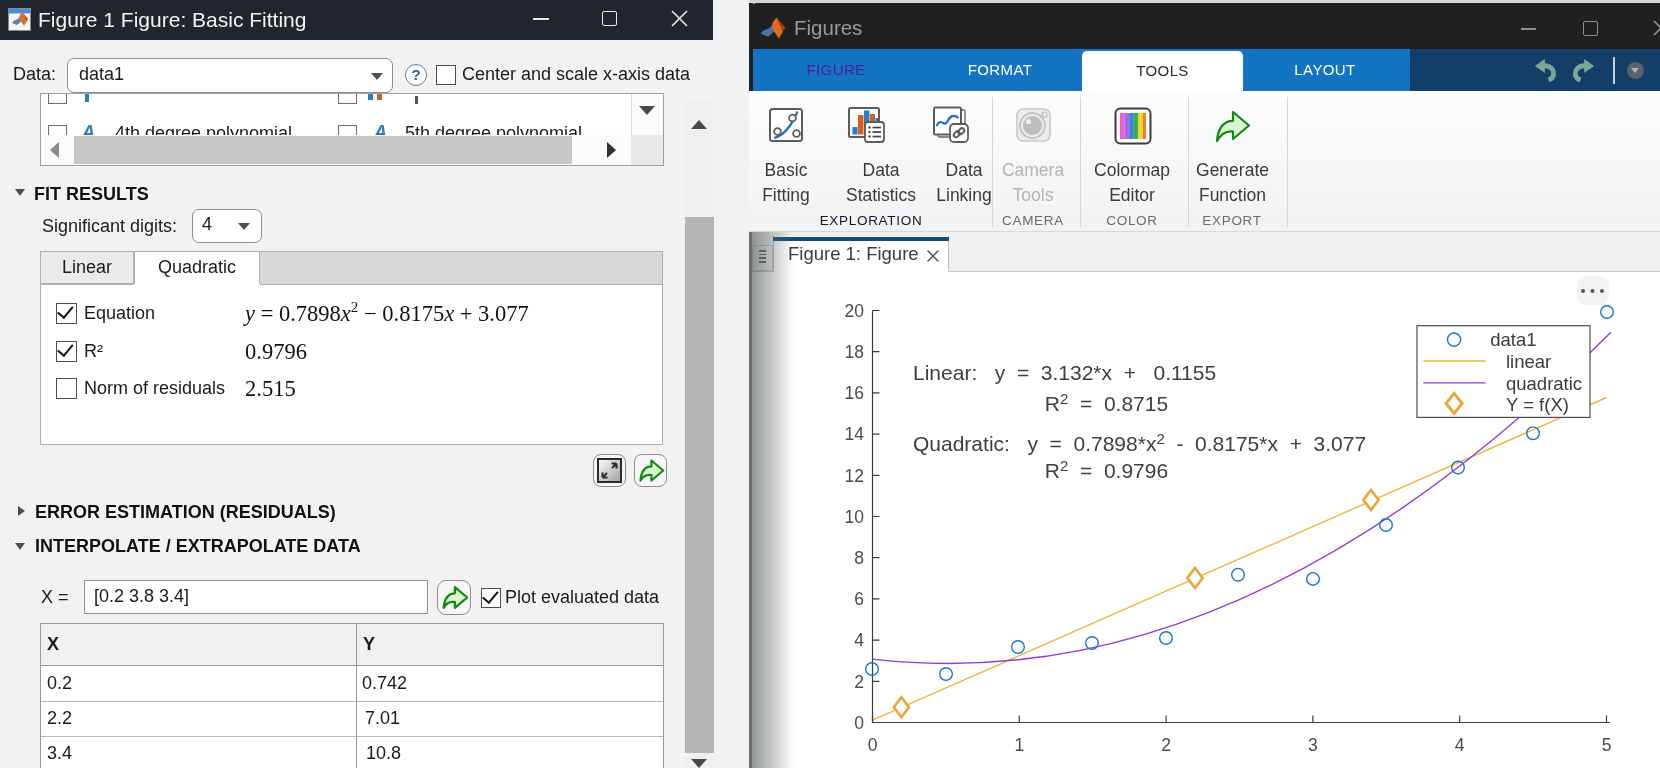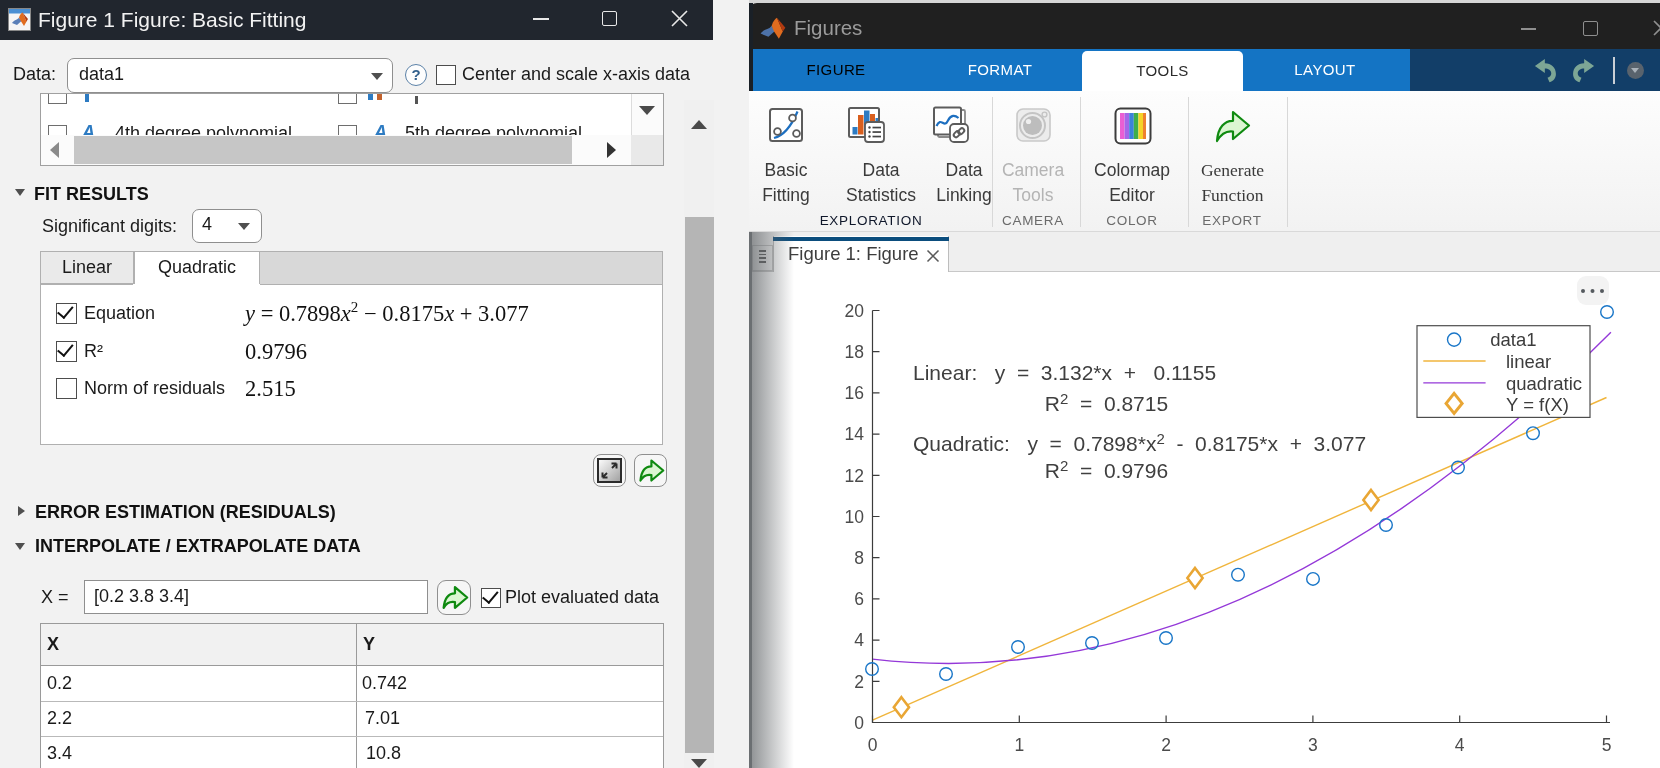--- a/index.html
+++ b/index.html
@@ -167,21 +167,21 @@
     <div class="abs" style="left:834px;top:18px;width:13px;height:13px;border:1.6px solid #8f8f8f;border-radius:2px;"></div>
     <svg class="abs" style="left:904px;top:17px" width="16" height="16">
         <path d="M1,1 L15,15 M15,1 L1,15" stroke="#8f8f8f" stroke-width="1.6"></path>
       </svg>
   </div>
 
   <div class="abs" style="left:0;top:49px;width:947px;height:42px;background:#1474c4;"></div>
   <div class="abs" style="left:661px;top:49px;width:286px;height:42px;background:#123e68;"></div>
   <div class="abs" style="left:0;top:3px;width:4px;height:88px;background:#1a2027;"></div>
   <div class="abs" style="left:0;top:91px;width:2px;height:141px;background:#cfcfcf;"></div>
-  <div class="abs" style="left:4px;top:49px;width:166px;height:44px;line-height:42px;text-align:center;color:#000000;font-size:15px;letter-spacing:0.4px;">FIGURE</div>
+  <div class="abs" style="left:4px;top:49px;width:166px;height:44px;line-height:42px;text-align:center;color:#4c1d95;font-size:15px;letter-spacing:0.4px;">FIGURE</div>
   <div class="abs" style="left:168px;top:49px;width:166px;height:42px;line-height:42px;text-align:center;color:#fff;font-size:15px;letter-spacing:0.4px;">FORMAT</div>
   <div class="abs" style="left:333px;top:51px;width:161px;height:40px;background:#fff;border-radius:5px 5px 0 0;line-height:40px;text-align:center;color:#2b2b2b;font-size:15px;letter-spacing:0.4px;">TOOLS</div>
   <div class="abs" style="left:494px;top:49px;width:164px;height:42px;line-height:42px;text-align:center;color:#fff;font-size:15px;letter-spacing:0.4px;">LAYOUT</div>
 
   <svg class="abs" style="left:783px;top:56px" width="28" height="28" viewBox="0 0 24 24">
     <path d="M2.5,8.5 L11,2.5 L11,6.3 C16.5,6.3 20.5,10 20.5,15.5 C20.5,19 18.5,21.6 15,22.6 L13.3,18.6 C15.5,17.8 16.5,16.7 16.5,15 C16.5,12 14,10.7 11,10.7 L11,14.5 Z" fill="#7da695"></path>
   </svg>
   <svg class="abs" style="left:820px;top:56px" width="28" height="28" viewBox="0 0 24 24">
     <g transform="translate(24,0) scale(-1,1)">
       <path d="M2.5,8.5 L11,2.5 L11,6.3 C16.5,6.3 20.5,10 20.5,15.5 C20.5,19 18.5,21.6 15,22.6 L13.3,18.6 C15.5,17.8 16.5,16.7 16.5,15 C16.5,12 14,10.7 11,10.7 L11,14.5 Z" fill="#7da695"></path>
@@ -258,21 +258,21 @@
       <rect x="19.8" y="6" width="4.6" height="26" fill="#3fae4a"></rect>
       <rect x="24.4" y="6" width="4.6" height="26" fill="#f5d327"></rect>
       <rect x="29" y="6" width="3" height="26" fill="#ef8130"></rect>
     </g>
   </svg>
   <div class="abs" style="left:333px;top:158px;width:100px;text-align:center;color:#3a3a3a;font-size:17.5px;line-height:25px;">Colormap<br>Editor</div>
 
   <svg class="abs" style="left:464px;top:107px" width="40" height="38" viewBox="0 0 40 38">
     <path d="M4,34 C5,20 12,13.5 20,13.8 L20,5 L36,18.5 L20,32 L20,24.5 C13,23.5 8,27 4,34 Z" fill="#dcf6d2" stroke="#0f8a10" stroke-width="2.2" stroke-linejoin="round"></path>
   </svg>
-  <div class="abs" style="left:433.5px;top:158px;width:100px;text-align:center;color:#3a3a3a;font-size:17.5px;line-height:25px;font-family:Liberation Serif, serif;">Generate<br>Function</div>
+  <div class="abs" style="left:433.5px;top:158px;width:100px;text-align:center;color:#3a3a3a;font-size:17.5px;line-height:25px;">Generate<br>Function</div>
 
   <div class="abs" style="left:62px;top:213px;width:120px;text-align:center;color:#0f172a;font-size:13.5px;letter-spacing:0.7px;">EXPLORATION</div>
   <div class="abs" style="left:234px;top:213px;width:100px;text-align:center;color:#6b6b6b;font-size:13.5px;letter-spacing:0.7px;">CAMERA</div>
   <div class="abs" style="left:333px;top:213px;width:100px;text-align:center;color:#6b6b6b;font-size:13.5px;letter-spacing:0.7px;">COLOR</div>
   <div class="abs" style="left:433px;top:213px;width:100px;text-align:center;color:#6b6b6b;font-size:13.5px;letter-spacing:0.7px;">EXPORT</div>
   <svg class="abs" style="left:918px;top:212px" width="18" height="16" viewBox="0 0 18 16">
     <rect x="2" y="1" width="14" height="2.2" fill="#5f6a70"></rect>
     <path d="M9,6 L15,13 L3,13 Z" fill="#5f6a70"></path>
   </svg>
 

